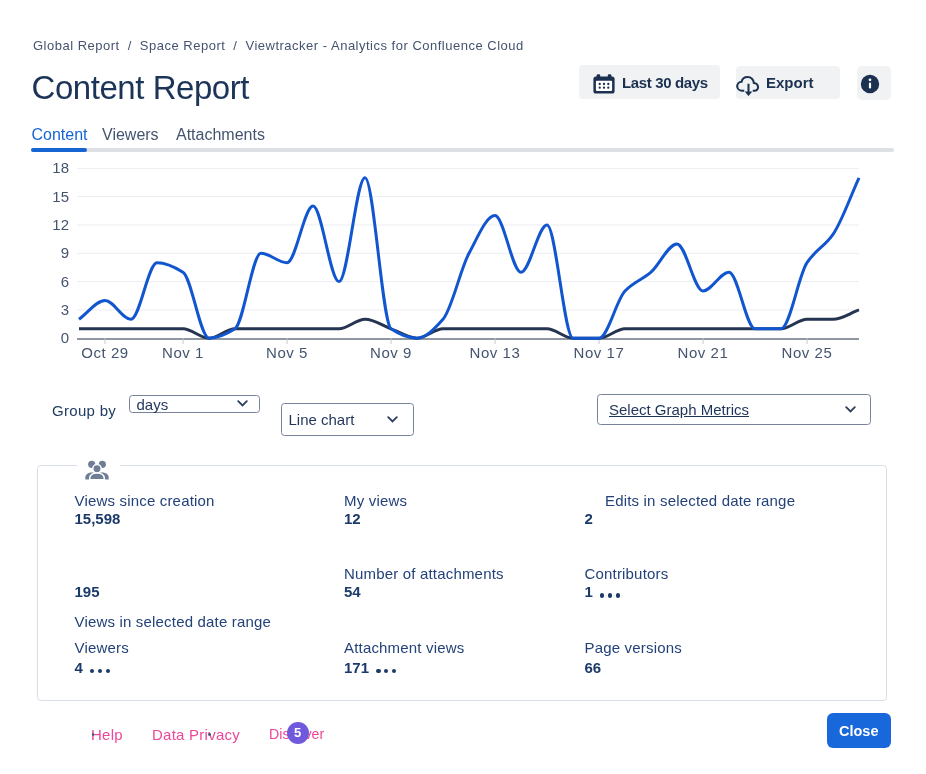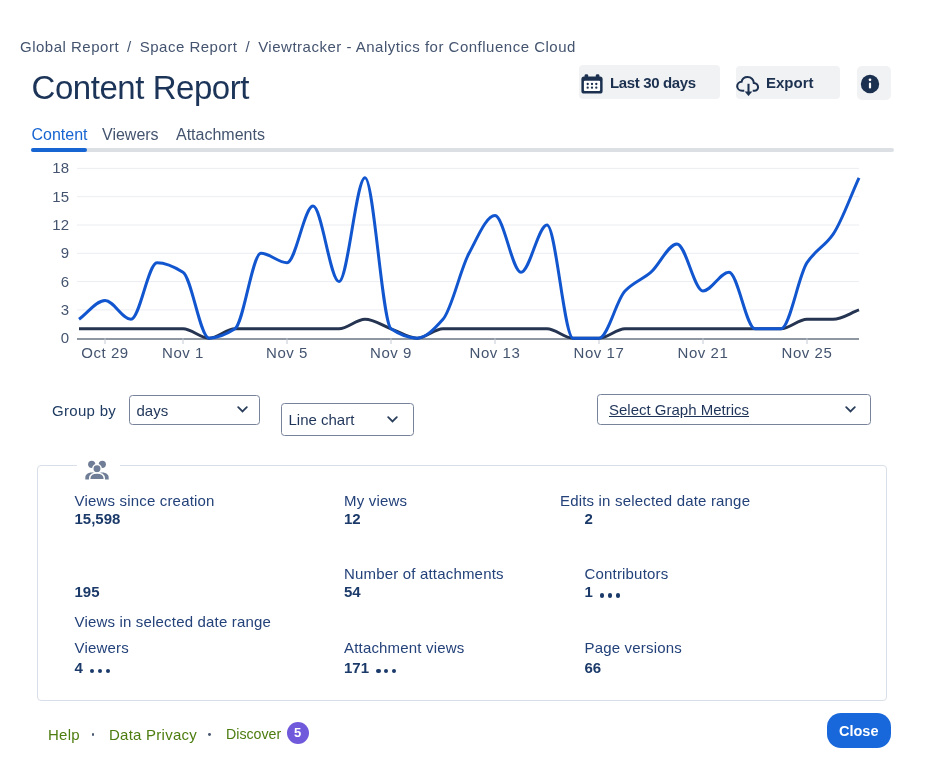--- a/index.html
+++ b/index.html
@@ -1,58 +1,58 @@
 <!DOCTYPE html>
 <html><head>
 <meta charset="utf-8">
 <style>
 * { margin:0; padding:0; box-sizing:border-box; }
 html,body { width:926px; height:774px; background:#fff; font-family:"Liberation Sans", sans-serif; overflow:hidden; }
 #page { position:relative; width:926px; height:774px; }
 .abs { position:absolute; }
 
-.crumb { left:20px; top:38px; font-size:15px; color:#44546F; letter-spacing:0.5px; }
+.crumb { left:33px; top:38px; font-size:13px; color:#44546F; letter-spacing:0.5px; }
 .crumb .sep { margin:0 8px; }
 
 h1.title { left:31.5px; top:69px; font-size:33px; font-weight:400; color:#1C3458; letter-spacing:-0.45px; }
 
 .btn { background:#F1F2F4; border-radius:4px; display:flex; align-items:center; justify-content:center; color:#1C3150; font-size:15px; font-weight:600; }
-#btn-date { left:579px; top:65px; width:141px; height:34px; justify-content:flex-start; padding-left:2px; letter-spacing:-0.35px; }
+#btn-date { left:579px; top:65px; width:141px; height:34px; justify-content:flex-start; padding-left:14px; letter-spacing:-0.35px; }
 #btn-export { left:736px; top:66px; width:104px; height:33px; justify-content:flex-start; }
 #btn-info { left:856.5px; top:66px; width:34.5px; height:34px; border-radius:5px; }
 .btn svg { margin-right:7px; }
 
 .tab { top:126px; font-size:16px; font-weight:500; color:#44546F; }
 #tab1 { left:31.5px; color:#1765D2; }
 #tab2 { left:102px; }
 #tab3 { left:176px; }
 #tabline { left:31px; top:148.3px; width:862.5px; height:3.4px; background:#DCDFE4; border-radius:2px; }
 #tabactive { left:31px; top:148.3px; width:55.5px; height:3.4px; background:#1765D2; border-radius:2px; z-index:2; }
 
 #chart { left:0; top:155px; }
 
 .lbl { font-size:15px; color:#203C63; }
 .sel { border:1.3px solid #77839A; border-radius:3.5px; background:#fff; display:flex; align-items:center; color:#1F3459; font-size:15px; }
 .sel .tx { padding-left:6.5px; }
 .sel svg { position:absolute; right:11px; top:50%; margin-top:-4px; }
-#sel1 { left:129px; top:395px; width:131px; height:30px; }
+#sel1 { left:129px; top:395px; width:131px; height:18px; }
 #sel2 { left:281px; top:395px; width:133px; height:33px;margin-top:8px; } #sel2 svg { right:15px; } #sel3 svg { right:14px; }
 #sel3 { left:597px; top:394px; width:274px; height:31px;text-decoration:underline; }
 
 #card { left:37px; top:465.3px; width:850px; height:235.6px; border:1px solid #D9DFE8; border-radius:4px; }
 #cardicon { left:77px; top:456px; width:43px; height:28px; background:#fff; display:flex; align-items:center; justify-content:center; } #cardicon svg { margin-right:3px; }
 .slabel { font-size:15px; color:#24427A; letter-spacing:0.18px; }
 .sval { font-size:15px; font-weight:700; color:#1B3A69; display:flex; align-items:center; }
 .dots { display:inline-flex; margin-left:7px; position:relative; top:4px; }
 .dots i { width:4.5px; height:4.5px; border-radius:50%; background:#1B3A69; margin-right:3.4px; }
 
-.flink { font-size:15px; color:#4d7c0f; top:725.5px; letter-spacing:0.25px; }
+.flink { font-size:15px; color:#ec4899; top:725.5px; letter-spacing:0.25px;margin-left:43px; }
 .fdotc { width:2.8px; height:2.8px; border-radius:50%; background:#4A5A73; top:732.8px; }
 #badge { left:286.5px; top:721.5px; width:22px; height:22px; border-radius:50%; background:#7159DC; color:#fff; font-size:13px; font-weight:700; display:flex; align-items:center; justify-content:center; }
-#close { left:827px; top:713px; width:63.5px; height:35px; background:#1868DB; border-radius:14px; color:#fff; font-size:14.5px; font-weight:600; display:flex; align-items:center; justify-content:center; }
+#close { left:827px; top:713px; width:63.5px; height:35px; background:#1868DB; border-radius:6px; color:#fff; font-size:14.5px; font-weight:600; display:flex; align-items:center; justify-content:center; }
 </style>
 </head>
 <body>
 <div id="page">
   <div class="abs crumb">Global Report<span class="sep">/</span>Space Report<span class="sep">/</span>Viewtracker - Analytics for Confluence Cloud</div>
   <h1 class="abs title">Content Report</h1>
 
   <div class="abs btn" id="btn-date">
     <svg width="22" height="20" viewBox="0 0 22 20" style="margin-top:4.4px;">
         <g fill="#1C3150">
@@ -169,21 +169,21 @@
           <circle cx="12" cy="8.7" r="4.2" stroke="#fff" stroke-width="1.5"></circle>
           <path stroke="#fff" stroke-width="1.5" d="M4.7 19.7 L4.7 18.5 C4.7 15.1 7.6 12.9 12 12.9 C16.4 12.9 19.3 15.1 19.3 18.5 L19.3 19.7 Z"></path>
         </g>
       </svg>
   </div>
 
   <div class="abs slabel" style="left:74.5px; top:491.5px;">Views since creation</div>
   <div class="abs sval" style="left:74.5px; top:509.5px;">15,598</div>
   <div class="abs slabel" style="left:344px; top:491.5px;">My views</div>
   <div class="abs sval" style="left:344px; top:509.5px;">12</div>
-  <div class="abs slabel" style="left:560px; top:491.5px;">Edits in selected date range</div>
+  <div class="abs slabel" style="left:605px; top:491.5px;">Edits in selected date range</div>
   <div class="abs sval" style="left:584.5px; top:509.5px;">2</div>
 
   <div class="abs slabel" style="left:74.5px; top:564.5px;margin-top:48px;">Views in selected date range</div>
   <div class="abs sval" style="left:74.5px; top:583px;">195</div>
   <div class="abs slabel" style="left:344px; top:564.5px;">Number of attachments</div>
   <div class="abs sval" style="left:344px; top:583px;">54</div>
   <div class="abs slabel" style="left:584.5px; top:564.5px;">Contributors</div>
   <div class="abs sval" style="left:584.5px; top:583px;">1<span class="dots">
         <i></i>
         <i></i>

